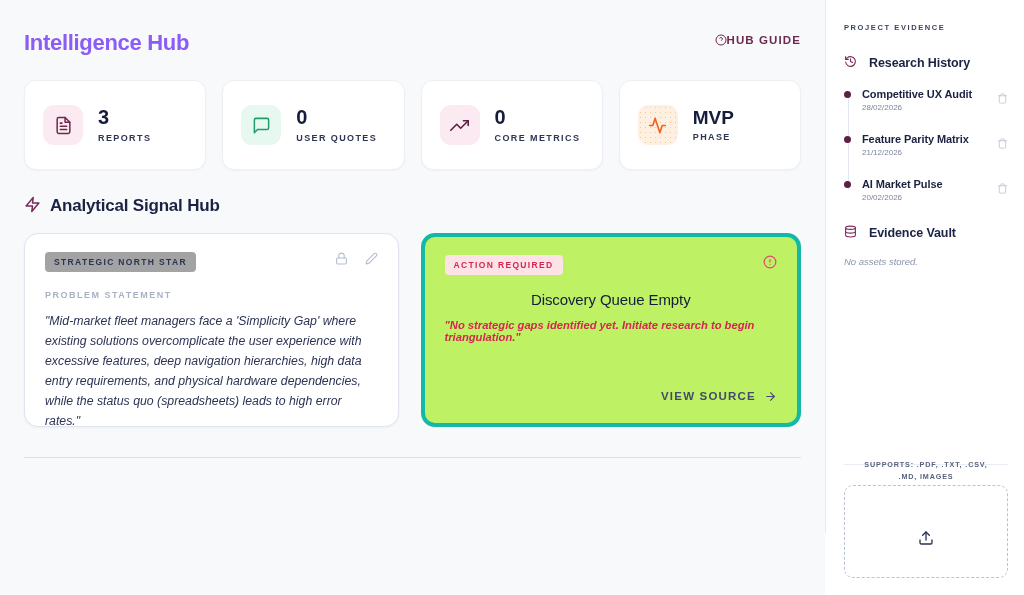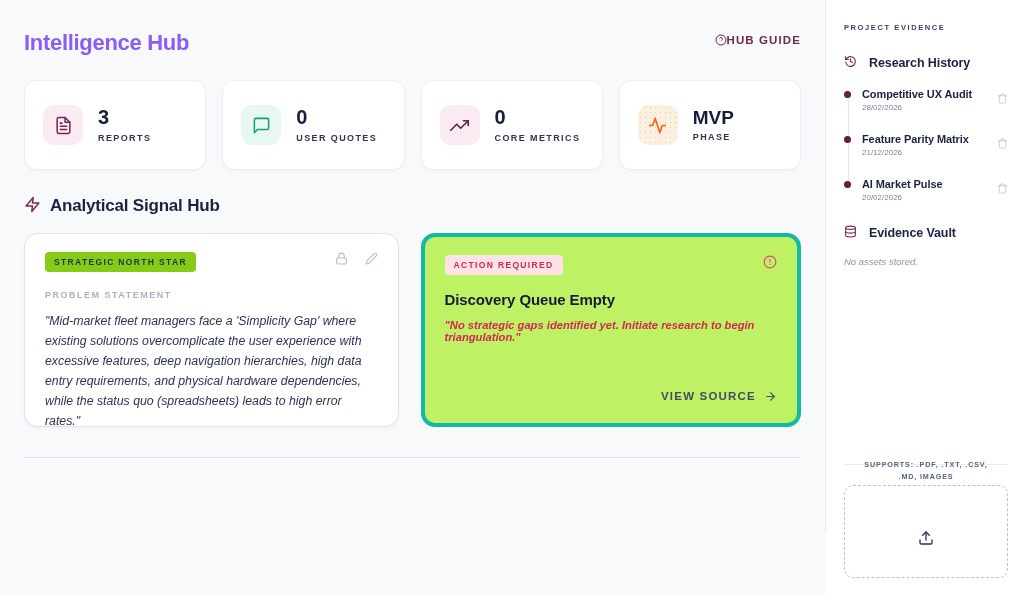--- a/index.html
+++ b/index.html
@@ -143,21 +143,21 @@
   }
 
   .badge {
     display: inline-block;
     font-size: 8.5px;
     font-weight: 700;
     letter-spacing: 1.35px;
     padding: 5px 9px;
     border-radius: 4px;
   }
-  .badge-ns  { background: #84cc16; color: #2b3354; }
+  .badge-ns  { background: #a3a3a3; color: #2b3354; }
   .badge-ar  { background: #fde3e8; color: #d5264f; }
 
   .panel-tools {
     position: absolute;
     top: 18px;
     right: 20px;
     display: flex;
     gap: 17px;
     align-items: center;
   }
@@ -176,23 +176,24 @@
     line-height: 1.63;
     font-style: italic;
     font-weight: 500;
     color: #2c3354;
     max-width: 340px;
   }
 
   .panel-title {
     margin-top: 16px;
     font-size: 15px;
-    font-weight: 700;
+    font-weight: 400;
     color: #161c3a;
     letter-spacing: -0.1px;
+    text-align: center;
   }
   .panel-note {
     margin-top: 11px;
     font-size: 11.2px;
     font-style: italic;
     font-weight: 700;
     color: #d5264f;
   }
   .view-source {
     position: absolute;

